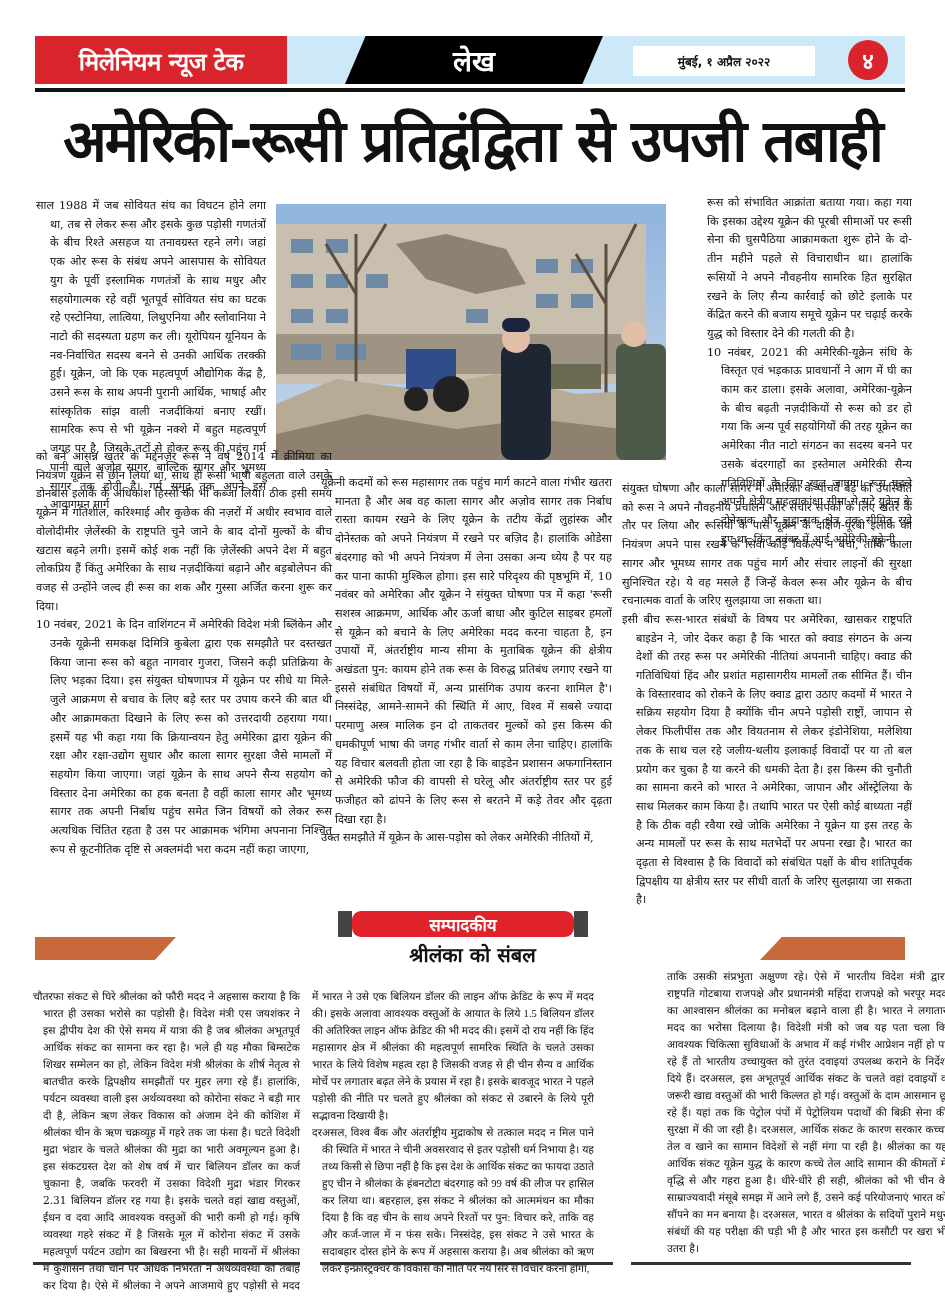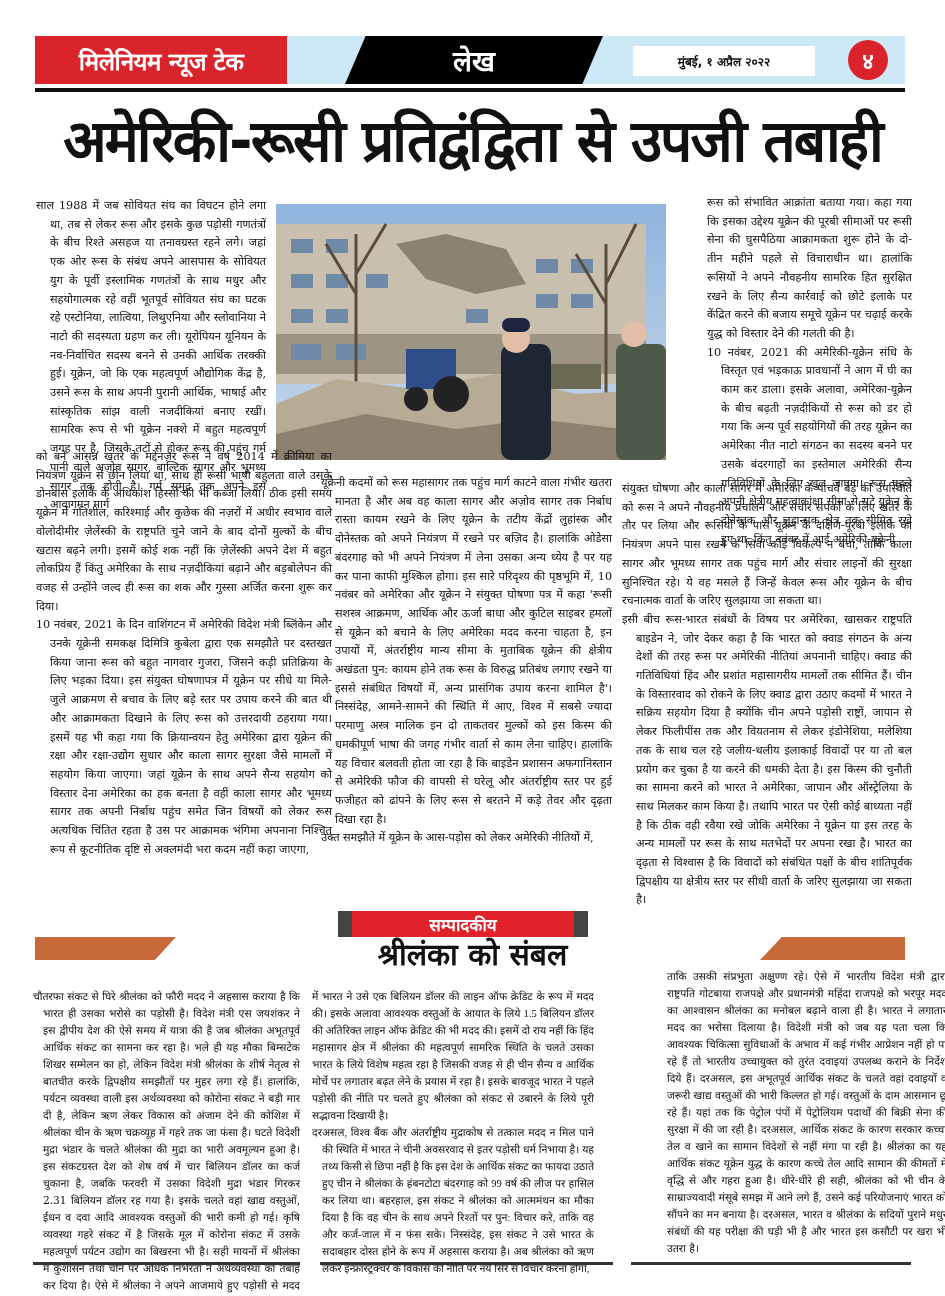--- a/index.html
+++ b/index.html
@@ -37,27 +37,27 @@
   .col3a { left: 707px; top: 194px; width: 205px; }
   .col3b { left: 622px; top: 474px; width: 290px; margin-top: 6px; }
 
   
   .photo { left: 276px; top: 204px; width: 390px; height: 256px; overflow: hidden; }
 
   
   .ed-label { left: 338px; top: 911px; width: 250px; height: 26px; display: flex; }
   .ed-cap { width: 14px; height: 26px; background: #444; }
   .ed-mid { flex: 1; background: #e2222a; color: #fff; font-family: "DejaVu Sans", sans-serif;
-            font-weight: bold; font-size: 17px; display: flex; align-items: center; justify-content: center; }
+            font-weight: bold; font-size: 17px; display: flex; align-items: center; justify-content: center; border-radius: 9px; }
   .orange-l { left: 35px; top: 937px; width: 141px; height: 23px; background: #c7693a;
               clip-path: polygon(0 0, 100% 0, 85% 100%, 0 100%); }
   .orange-r { left: 760px; top: 937px; width: 145px; height: 23px; background: #c7693a;
               clip-path: polygon(15% 0, 100% 0, 100% 100%, 0 100%); }
   .ed-title { left: 300px; top: 935px; width: 345px; height: 40px; text-align: center;
-              font-family: "DejaVu Sans", sans-serif; font-weight: bold; font-size: 30px; line-height: 40px; }
+              font-family: "DejaVu Sans", sans-serif; font-weight: bold; font-size: 20px; line-height: 40px; }
 
   .etxt { font-size: 10.6px; line-height: 17px; text-align: justify; }
   .etxt p { margin: 0; text-indent: -10px; padding-left: 10px; }
   .ecol1 { left: 33px; top: 988px; width: 267px; }
   .ecol2 { left: 312px; top: 988px; width: 282px; font-family: Liberation Serif, serif; }
   .ecol3 { left: 631px; top: 968px; width: 280px; margin-left: 36px; }
   .bottom-rule { top: 1262px; height: 3px; background: #333; }
 </style>
 </head>
 <body>

